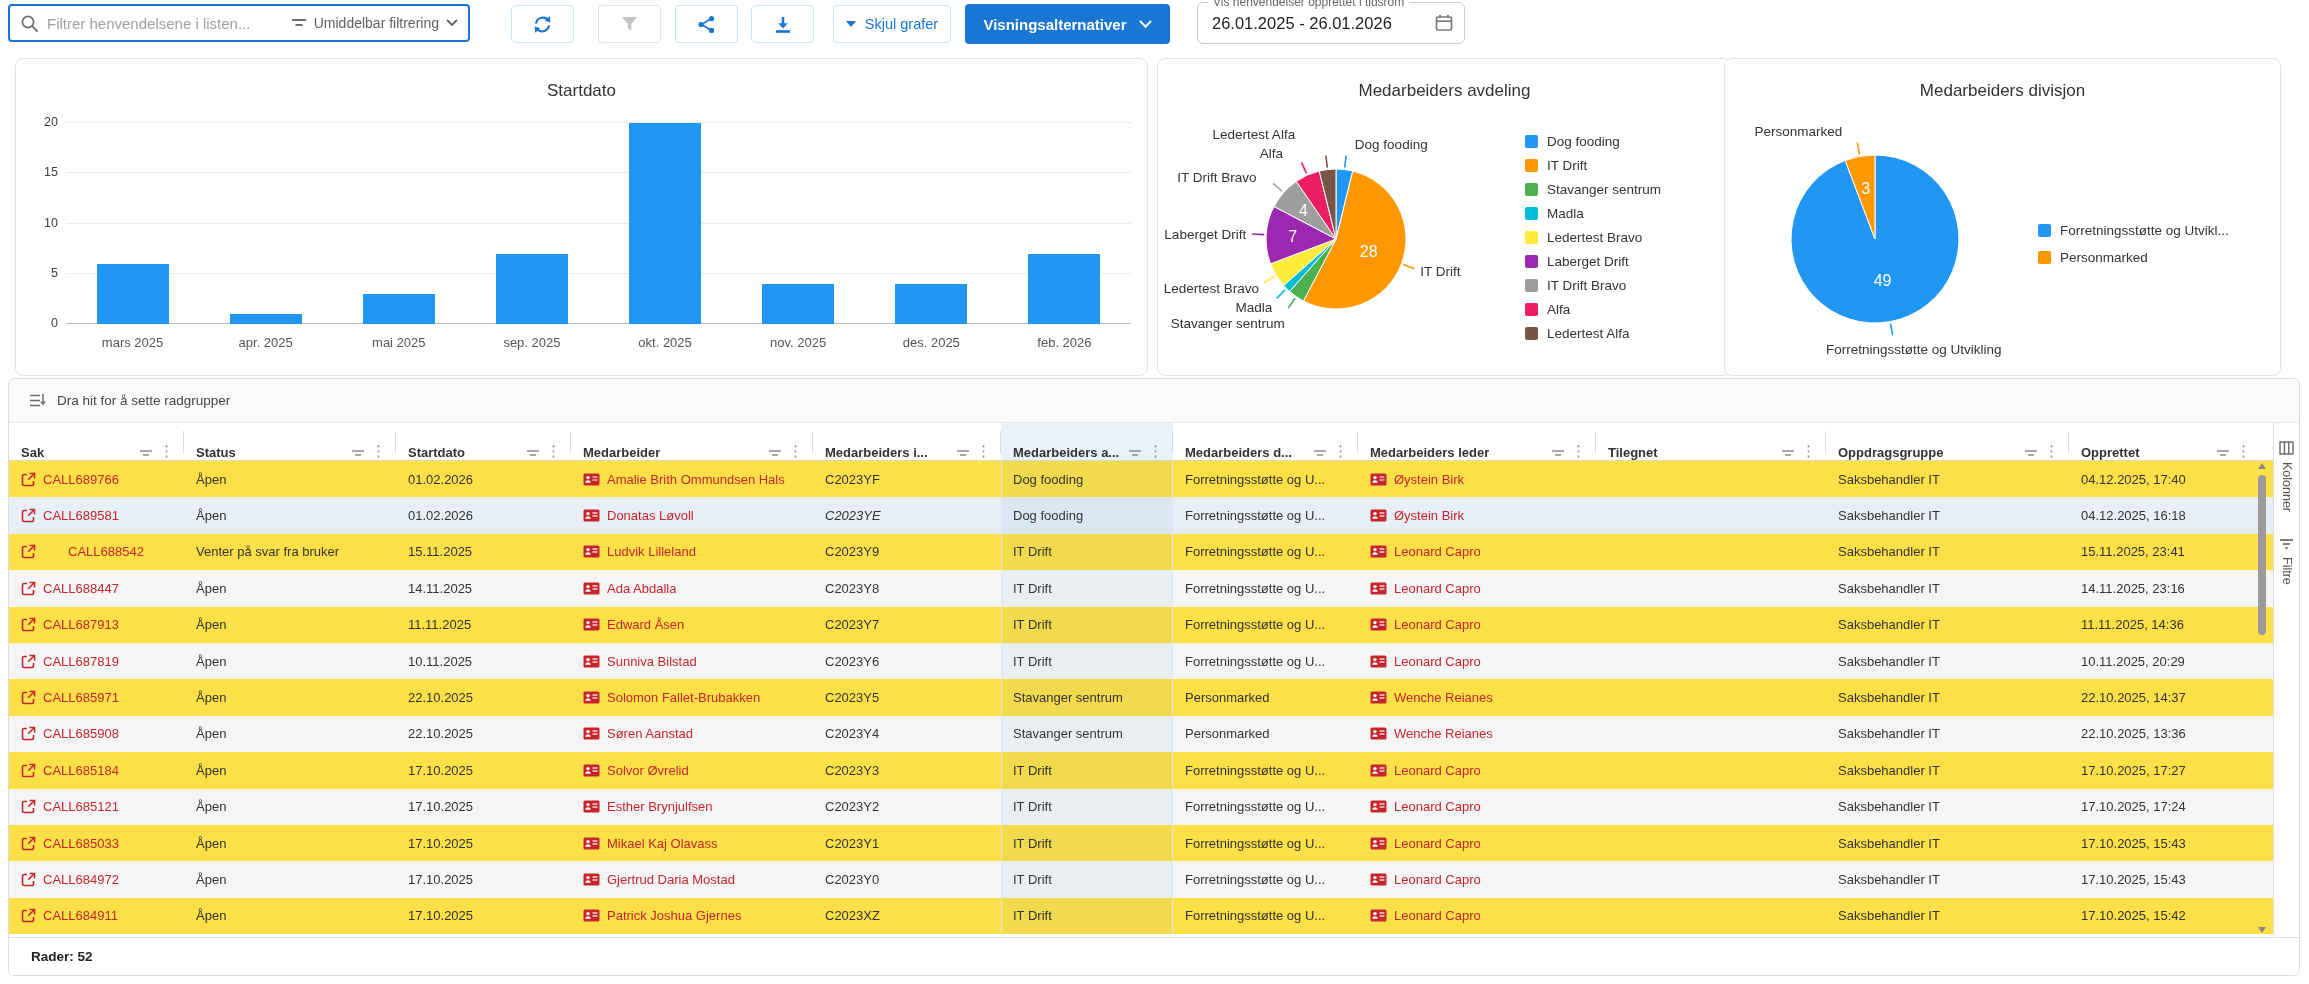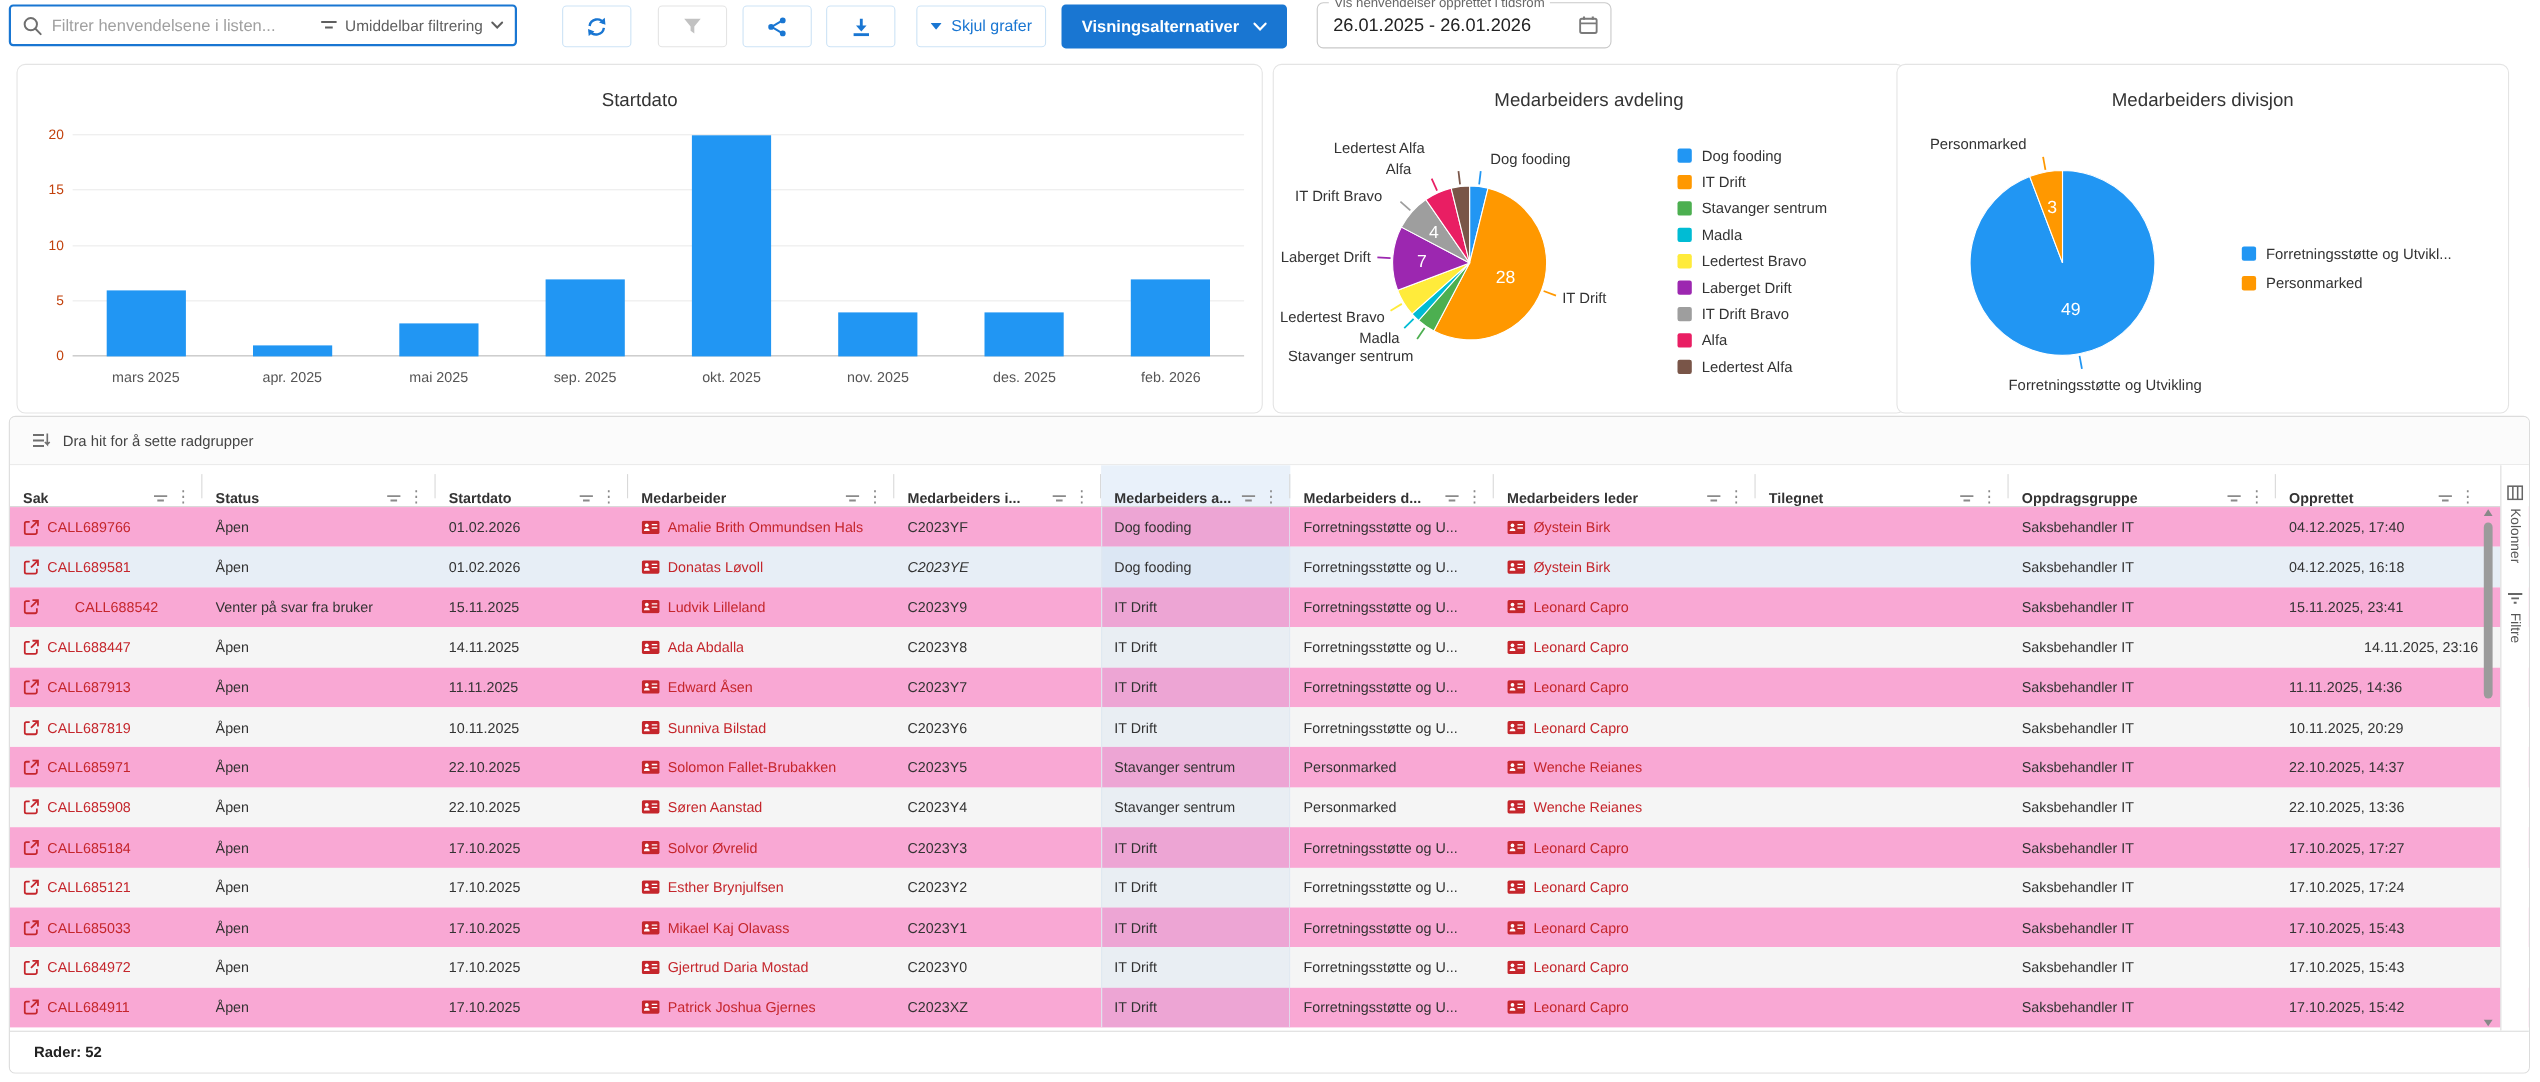--- a/index.html
+++ b/index.html
@@ -28,21 +28,21 @@
 
   
   .card { position:absolute; top:58px; height:318px; background:#fff; border:1px solid #e4e4e4; border-radius:8px; overflow:hidden; }
   #bar-card  { left:15px;   width:1133px; }
   #pie1-card { left:1157px; width:575px; }
   #pie2-card { left:1724px; width:557px; }
   .chart-title { position:absolute; top:22px; left:0; width:100%; text-align:center; font-size:17px; color:#333; }
   .plot { position:absolute; left:50px; top:64px; width:1065px; height:201px; }
   .gridline { position:absolute; left:0; width:100%; height:1px; background:#ececec; }
   .gridline.base { background:#b9b9b9; }
-  .ylab { position:absolute; width:40px; text-align:right; font-size:12.5px; color:#c2410c; }
+  .ylab { position:absolute; width:40px; text-align:right; font-size:12.5px; color:#404040; }
   .bars { position:absolute; left:0; bottom:0; width:100%; height:100%; display:flex; }
   .slot { flex:1; position:relative; }
   .bar { position:absolute; bottom:0; left:50%; transform:translateX(-50%); width:72px; }
   .xlabs { position:absolute; left:50px; top:276px; width:1065px; display:flex; }
   .xlab { flex:1; text-align:center; font-size:13px; color:#555; }
   .pie-svg { position:absolute; left:0; top:0; }
   .legend { position:absolute; display:flex; flex-direction:column; }
   .lgi { display:flex; align-items:center; gap:9px; font-size:13.5px; color:#333; }
   .lgsq { width:13px; height:13px; border-radius:2px; flex:none; }
 
@@ -50,21 +50,21 @@
   .grid-frame { position:absolute; left:8px; top:378px; width:2292px; height:598px; border:1px solid #dcdcdc; border-radius:6px; background:#fff; overflow:hidden; }
   .group-bar { height:44px; display:flex; align-items:center; gap:11px; padding-left:20px; font-size:13.5px; color:#444; background:#fbfbfb; border-bottom:1px solid #e6e6e6; }
   .hdr { display:flex; height:38px; border-bottom:1px solid #d9d9d9; background:#fff; }
   .hcell { position:relative; display:flex; align-items:flex-end; padding:0 8px 0 12px; font-size:13px; font-weight:700; color:#333; }
   .hcell:not(:last-child)::after { content:''; position:absolute; right:0; top:8px; height:22px; border-right:1px solid #d9d9d9; }
   .hcell .hlabel { overflow:hidden; text-overflow:ellipsis; white-space:nowrap; }
   .hcell .hfun { margin-left:auto; flex:none; cursor:pointer; }
   .kebab { color:#8a8a8a; font-size:15px; font-weight:400; padding:0 2px 0 6px; cursor:pointer; flex:none; }
   .hcell.tinthead { background:#e9f1fa; }
   .rows { position:relative; }
-  .row { display:flex; height:36.4px; background:#f9a8d4; }
+  .row { display:flex; height:36.4px; background:#fde047; }
   .row:nth-child(even) { background:#f5f5f5; }
   .row.selected { background:#e7eef6; }
   .cell { display:flex; align-items:center; gap:7px; padding:0 8px 0 12px; font-size:13px; color:#333; }
   .cell > span { overflow:hidden; text-overflow:ellipsis; white-space:nowrap; }
   .cell.tint { background:rgba(25,118,210,0.05); box-shadow: inset 1px 0 0 #dfe8f1, inset -1px 0 0 #dfe8f1; }
   .redlink { color:#c5262c; cursor:pointer; }
   .grid-foot { position:absolute; left:0; bottom:0; width:100%; height:38px; border-top:1px solid #ddd; display:flex; align-items:center; padding-left:22px; font-size:13.5px; font-weight:700; color:#222; background:#fff; }
   .side-strip { position:absolute; right:0; top:44px; bottom:38px; width:26px; border-left:1px solid #ddd; background:#fff; display:flex; flex-direction:column; align-items:center; gap:26px; padding-top:18px; }
   .side-tab { display:flex; flex-direction:column; align-items:center; gap:7px; cursor:pointer; }
   .side-tab .vtext { writing-mode:vertical-rl; font-size:12.5px; color:#555; }
@@ -674,21 +674,21 @@
               </svg>
             </span>
             <span class="redlink">Leonard Capro</span>
           </div>
           <div class="cell" style="width: 230px; flex: 0 0 auto;">
             <span></span>
           </div>
           <div class="cell" style="width: 243px; flex: 0 0 auto;">
             <span>Saksbehandler IT</span>
           </div>
-          <div class="cell" style="width: 192px; flex: 0 0 auto; justify-content: flex-end;">
+          <div class="cell" style="width: 192px; flex: 0 0 auto;">
             <span>14.11.2025, 23:16</span>
           </div>
         </div>
         <div class="row">
           <div class="cell" style="width: 175px; flex: 0 0 auto;">
             <span style="flex:none;display:flex">
               <svg width="15" height="15" viewBox="0 0 15 15">
                 <path d="M6 2.5H3A1.5 1.5 0 0 0 1.5 4v8A1.5 1.5 0 0 0 3 13.5h8A1.5 1.5 0 0 0 12.5 12V9" fill="none" stroke="#c5262c" stroke-width="1.6"></path>
                 <path d="M8.5 1.5h5v5" fill="none" stroke="#c5262c" stroke-width="1.6"></path>
                 <line x1="13.2" y1="1.8" x2="7.2" y2="7.8" stroke="#c5262c" stroke-width="1.6"></line>

